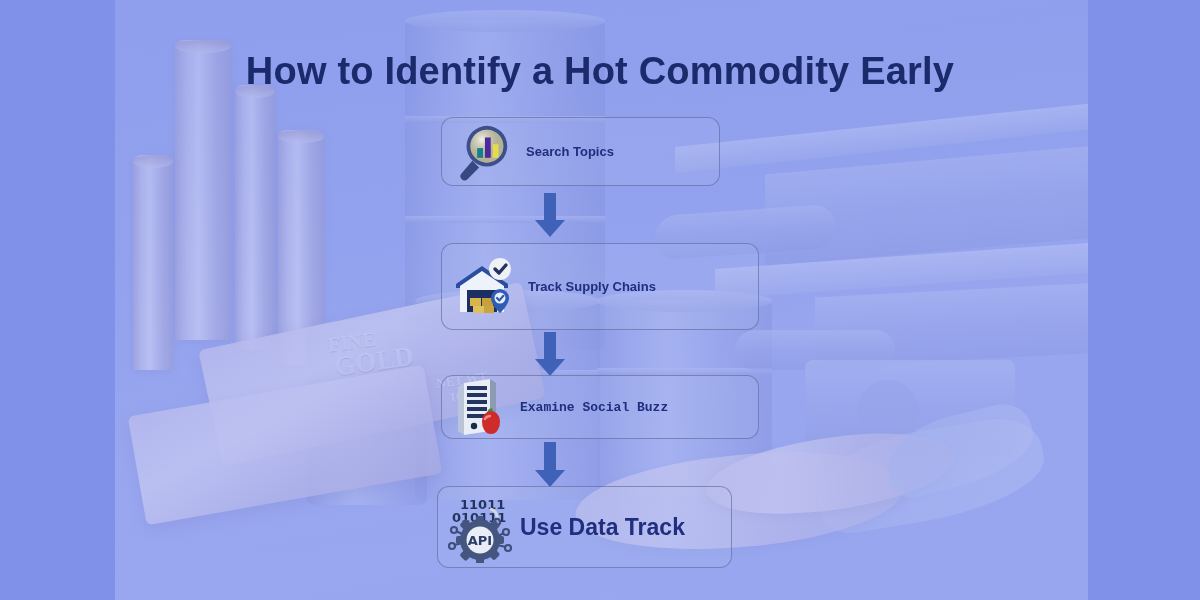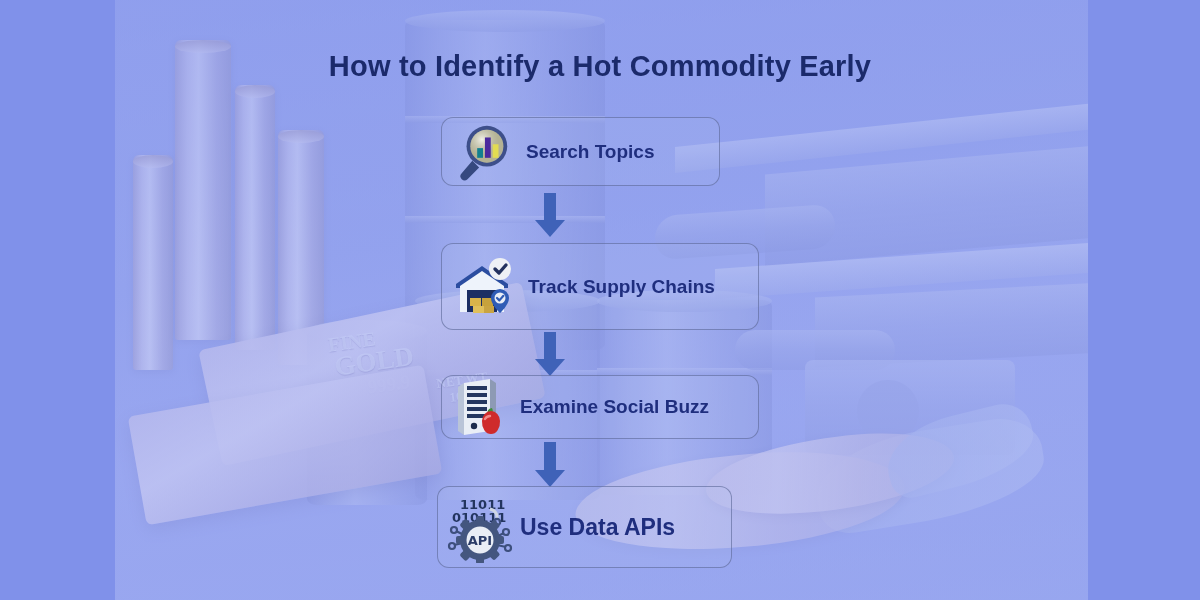--- a/index.html
+++ b/index.html
@@ -138,36 +138,36 @@
         rgba(146,160,240,.54) 100%);
     pointer-events: none;
   }
 
   
   #title {
     position: absolute;
     left: 0; right: 0;
     top: 50px;
     text-align: center;
-    font-size: 29px;
+    font-size: 38px;
     font-weight: bold;
     color: #1b2a6b;
     letter-spacing: .2px;
   }
 
   .stepbox {
     position: absolute;
     border: 1px solid rgba(92,104,150,.62);
     border-radius: 12px;
     background: rgba(186,196,242,.14);
     display: flex;
     align-items: center;
   }
   .steplabel {
-    font-size: 19px;
+    font-size: 13px;
     font-weight: bold;
     color: #1f2e7e;
     white-space: nowrap;
   }
   .stepicon {
     position: absolute;
     width: 62px;
     height: 62px;
   }
 
@@ -311,21 +311,21 @@
         <rect x="15" y="18" width="20" height="4" fill="#24365f"></rect>
         <rect x="15" y="25" width="20" height="4" fill="#24365f"></rect>
         <rect x="15" y="32" width="20" height="4" fill="#24365f"></rect>
         <rect x="15" y="39" width="20" height="4" fill="#24365f"></rect>
         <circle cx="22" cy="51" r="3.2" fill="#1c2b4c"></circle>
         <path d="M36 40 q-2 -6 4 -7 q2 4 -1 7 Z" fill="#3f8f3a"></path>
         <path d="M30 46 a9 10 0 1 1 18 0 a9 12 0 0 1 -9 13 a9 12 0 0 1 -9 -13 Z" fill="#cf2b2b"></path>
         <path d="M33 44 a6 6 0 0 1 5 -3" stroke="#f08a8a" stroke-width="2.4" fill="none" stroke-linecap="round"></path>
       </svg>
     </span>
-    <span class="steplabel" style="margin-left:78px;">Examine Social Buzz</span>
+    <span class="steplabel" style="margin-left:78px;font-family:Liberation Mono, monospace;">Examine Social Buzz</span>
   </div>
 
   <div class="arrow" style="left:535px; top:442px; height:46px;">
     <div class="shaft" style="height:28px;"></div>
     <div class="head" style="top:28px;"></div>
   </div>
 
   <div class="stepbox" style="left:437px; top:486px; width:293px; height:80px;">
     <span class="stepicon" style="left:6px; top:6px; width:72px; height:70px;text-decoration:underline;">
       <svg viewBox="0 0 72 70" width="72" height="70">
@@ -346,16 +346,16 @@
           <rect x="51" y="43" width="9" height="8" rx="2"></rect>
           <rect x="17" y="28" width="9" height="8" rx="2" transform="rotate(-45 21 32)"></rect>
           <rect x="46" y="28" width="9" height="8" rx="2" transform="rotate(45 50 32)"></rect>
           <rect x="17" y="58" width="9" height="8" rx="2" transform="rotate(45 21 62)"></rect>
           <rect x="46" y="58" width="9" height="8" rx="2" transform="rotate(-45 50 62)"></rect>
         </g>
         <circle cx="36" cy="47" r="13.5" fill="#e9edf5"></circle>
         <text x="36" y="52" text-anchor="middle" font-family="DejaVu Sans, sans-serif" font-size="13" font-weight="bold" fill="#2b3c68">API</text>
       </svg>
     </span>
-    <span class="steplabel" style="margin-left:82px; font-size:23px;">Use Data APIs</span>
+    <span class="steplabel" style="margin-left:82px; font-size:23px;">Use Data Track</span>
   </div>
 
 </div>
 
 </body></html>

